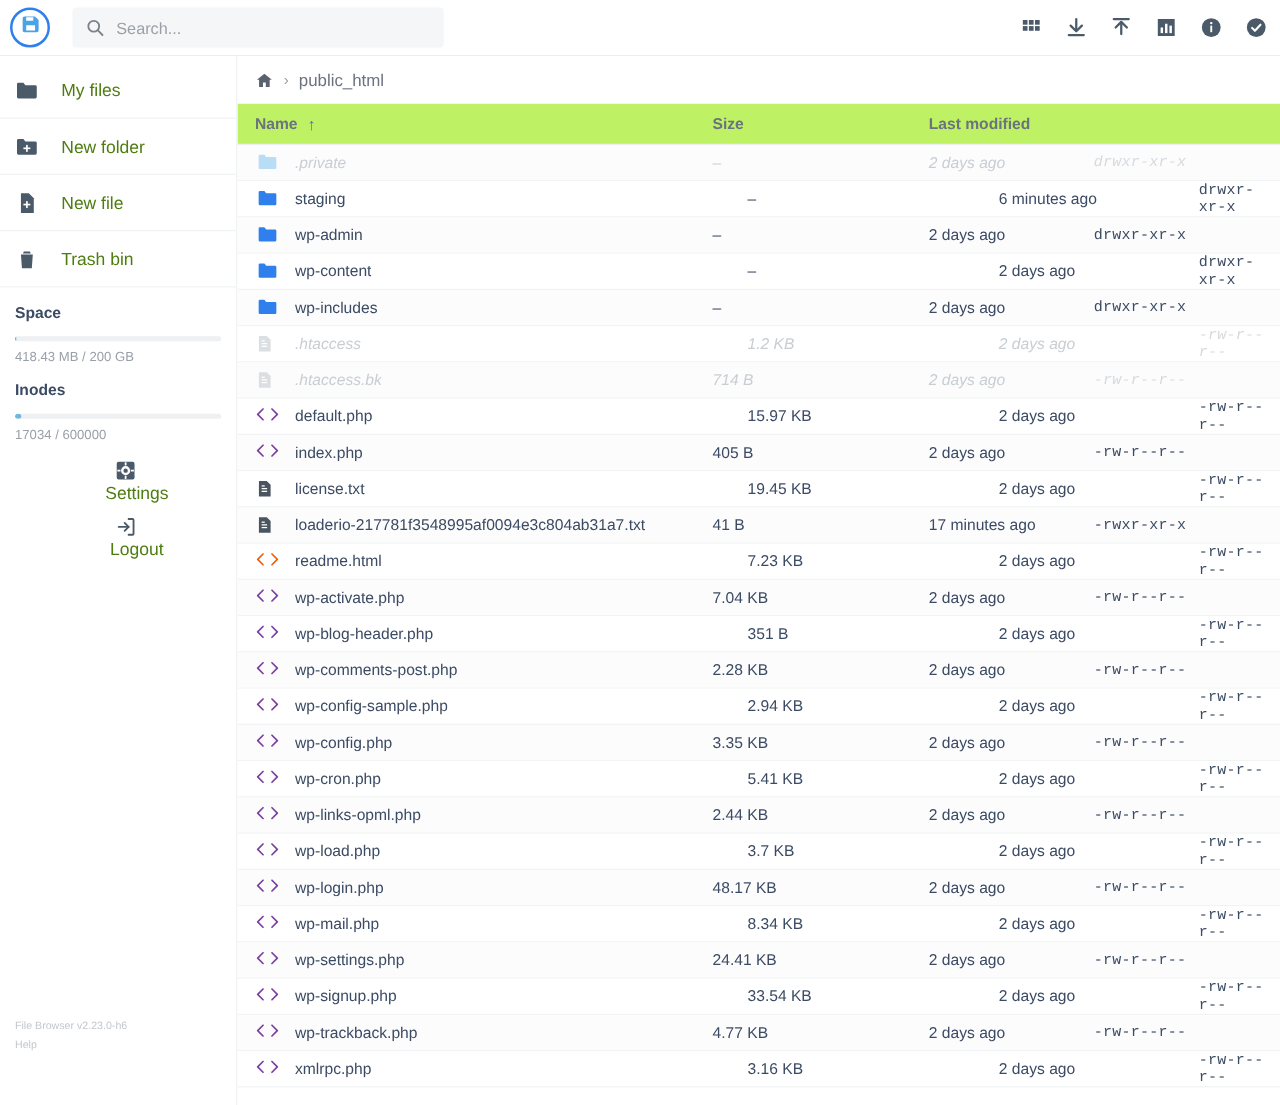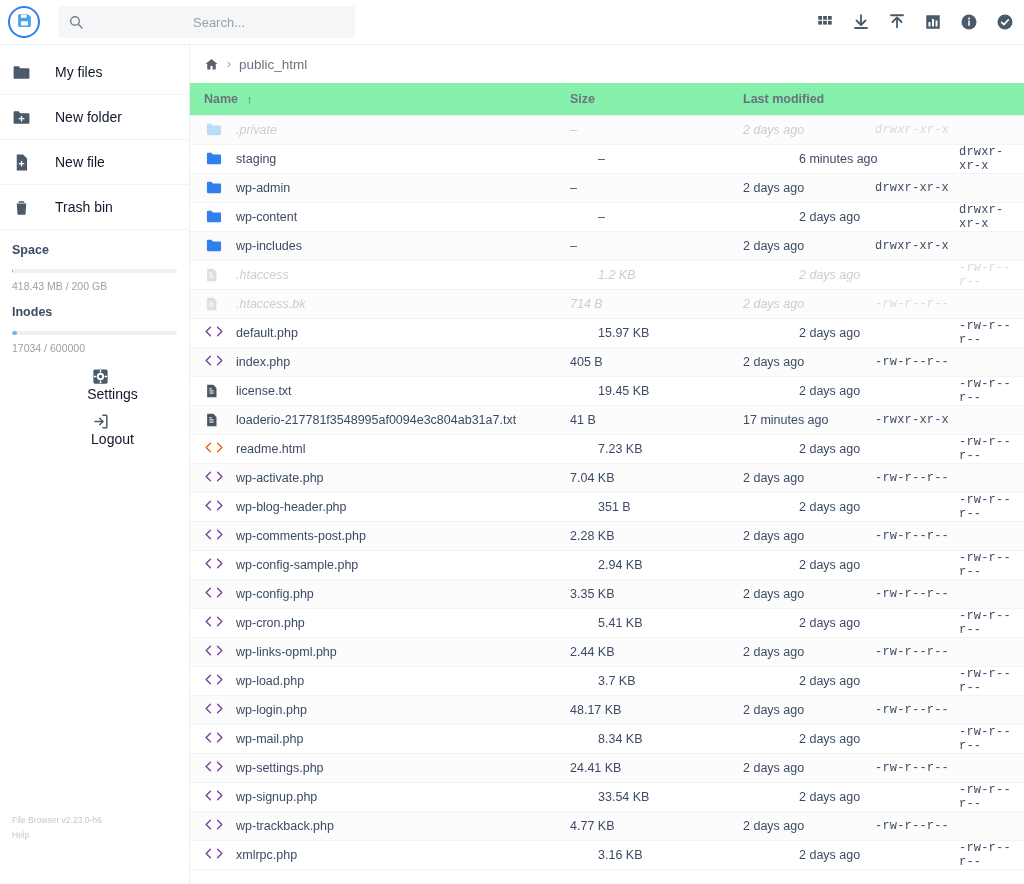--- a/index.html
+++ b/index.html
@@ -29,21 +29,21 @@
   #search-box {
     margin-left: 18px; width: 297px; height: 32px;
     background: #f5f6f8; border-radius: 3px;
     display: flex; align-items: center; padding: 0 10px;
     flex: 0 0 auto;
   }
   #search-box .sicon { width: 16px; height: 16px; margin-right: 9px; flex: 0 0 auto; }
   #search-input {
     border: 0; outline: 0; background: transparent;
     font-family: "Liberation Sans", sans-serif; font-size: 13px;
-    color: #000000; width: 100%; text-align: center;
+    color: #000000; width: 100%;
   }
   #search-input::placeholder { color: #9aa0a8; }
 
   #top-actions {
     margin-left: auto; margin-right: 10px;
     display: flex; align-items: center; gap: 18px;
   }
   .tool-ic { width: 18px; height: 18px; display: block; cursor: pointer; }
 
   
@@ -53,21 +53,21 @@
     background: #ffffff;
     border-right: 1px solid #eceff1;
     padding-top: 5px;
   }
   .nav-item {
     height: 45px; display: flex; align-items: center;
     padding: 0 0 0 12px; cursor: pointer;
     border-bottom: 1px solid #f1f3f4;
   }
   .nav-item .nicon { width: 19px; height: 19px; flex: 0 0 auto; }
-  .nav-item .nlabel { margin-left: 24px; font-size: 14px; color: #0f172a; }
+  .nav-item .nlabel { margin-left: 18px; font-size: 14px; color: #4d7c0f; }
   .nav-sep-none { border-bottom: none; flex-direction: column; }
 
   .meter-block { padding: 13px 12px 0 12px; }
   .meter-title { font-size: 12.5px; font-weight: bold; color: #3c4b64; }
   .meter-rail {
     margin-top: 12px; height: 4px; border-radius: 2px;
     background: #eef0f2; position: relative; overflow: hidden;
   }
   .meter-fill {
     position: absolute; left: 0; top: 0; height: 4px;
@@ -88,21 +88,21 @@
   #breadcrumb {
     height: 38px; display: flex; align-items: center;
     padding-left: 14px; font-size: 13.5px; color: #6b7280;
   }
   #breadcrumb .crumb { cursor: pointer; }
   #breadcrumb .sep { margin: 0 8px; color: #9aa0a8; font-size: 12px; }
 
   .tbl { width: 834px; }
   .hdr {
     display: flex; align-items: center; height: 33px;
-    background: #86efac; border-bottom: 1px solid #eceff1;
+    background: #bef264; border-bottom: 1px solid #eceff1;
     font-size: 12.5px; font-weight: bold; color: #6b7280;
   }
   .row {
     display: flex; align-items: center; height: 29px;
     border-bottom: 1px solid #f1f3f4; cursor: pointer;
     font-size: 12.5px; color: #3c4b64;
   }
   .row.alt  { background: #ffffff; gap: 28px; }
   .row.zeb  { background: #fcfcfd; }
   .row.dim  { color: #c9ced3; font-style: italic; }

